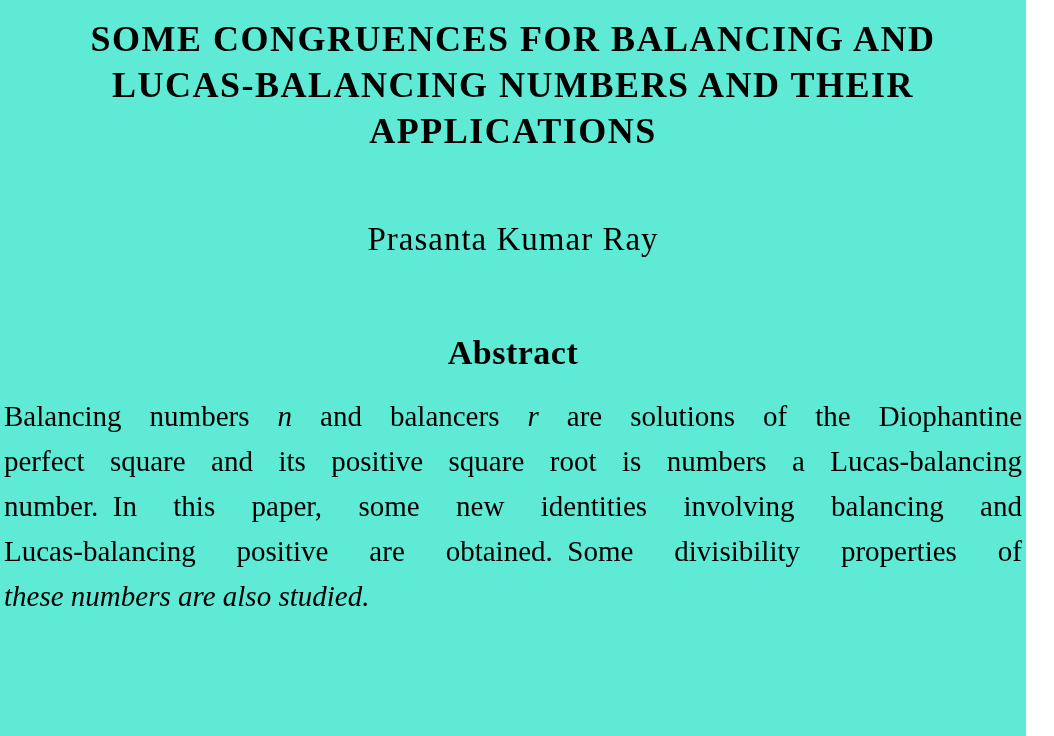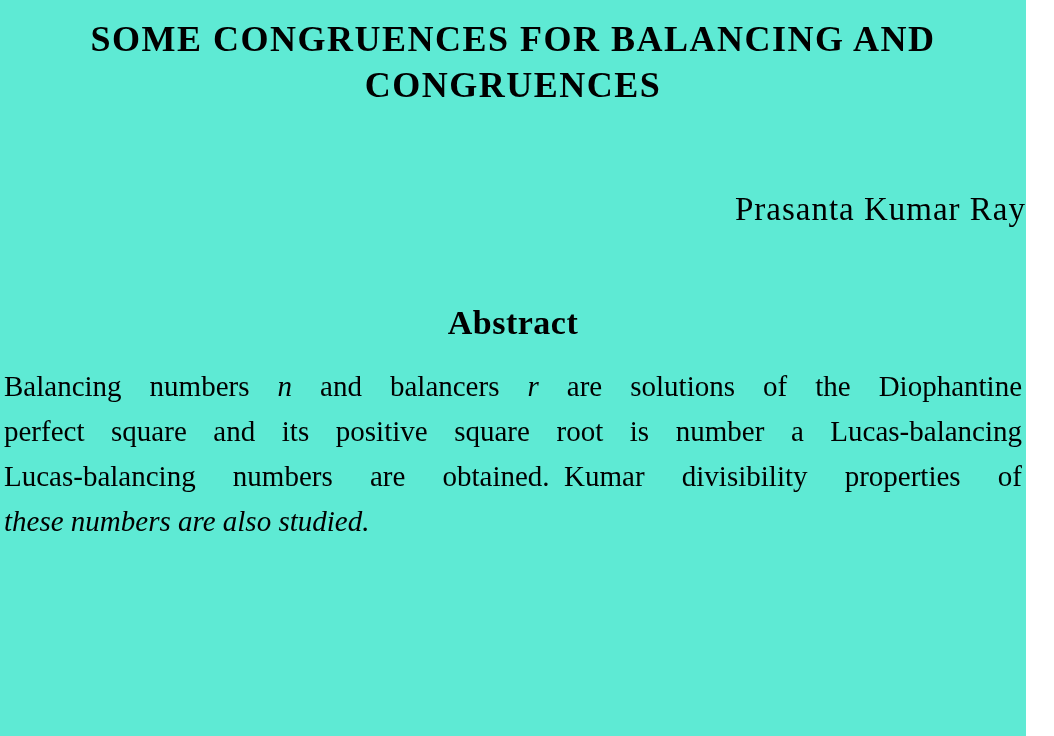--- a/index.html
+++ b/index.html
@@ -18,22 +18,22 @@
   }
   .title-block {
     margin-top: 16px;
     text-align: center;
     font-weight: bold;
     font-size: 36px;
     line-height: 46px;
     letter-spacing: 1.5px;
   }
   .author-line {
-    margin-top: 78px;
-    text-align: right;
+    margin-top: 62px;
+    text-align: center;
     font-size: 33px;
     line-height: 46px;
     letter-spacing: 1px;
   }
   .abstract-heading {
     margin-top: 68px;
     text-align: center;
     font-weight: bold;
     font-size: 34px;
     line-height: 46px;
@@ -63,35 +63,37 @@
     vertical-align: 0.45em;
   }
 </style>
 </head>
 <body>
 
 <div class="page">
 
   <div class="title-block">
     <div>SOME CONGRUENCES FOR BALANCING AND</div>
-    <div>CONGRUENCES</div>
+    <div>LUCAS-BALANCING NUMBERS AND THEIR</div>
+    <div>APPLICATIONS</div>
   </div>
 
   <div class="author-line">Prasanta Kumar Ray</div>
 
   <div class="abstract-heading">Abstract</div>
 
   <div class="abstract-body">
 
     <div class="jline"><span>Balancing numbers </span><span class="mvar">n</span><span> and balancers </span><span class="mvar">r</span><span> are solutions of the Diophantine</span></div>
 
 
 
-    <div class="jline"><span>perfect square and its positive square root is number a Lucas-balancing</span></div>
+    <div class="jline"><span>perfect square and its positive square root is numbers a Lucas-balancing</span></div>
 
+    <div class="jline"><span>number. In this paper, some new identities involving balancing and</span></div>
 
-    <div class="jline"><span>Lucas-balancing numbers are obtained. Kumar divisibility properties of</span></div>
+    <div class="jline"><span>Lucas-balancing positive are obtained. Some divisibility properties of</span></div>
 
     <div class="lastline"><span>these numbers are also studied.</span></div>
 
   </div>
 
 </div>
 
 </body></html>

